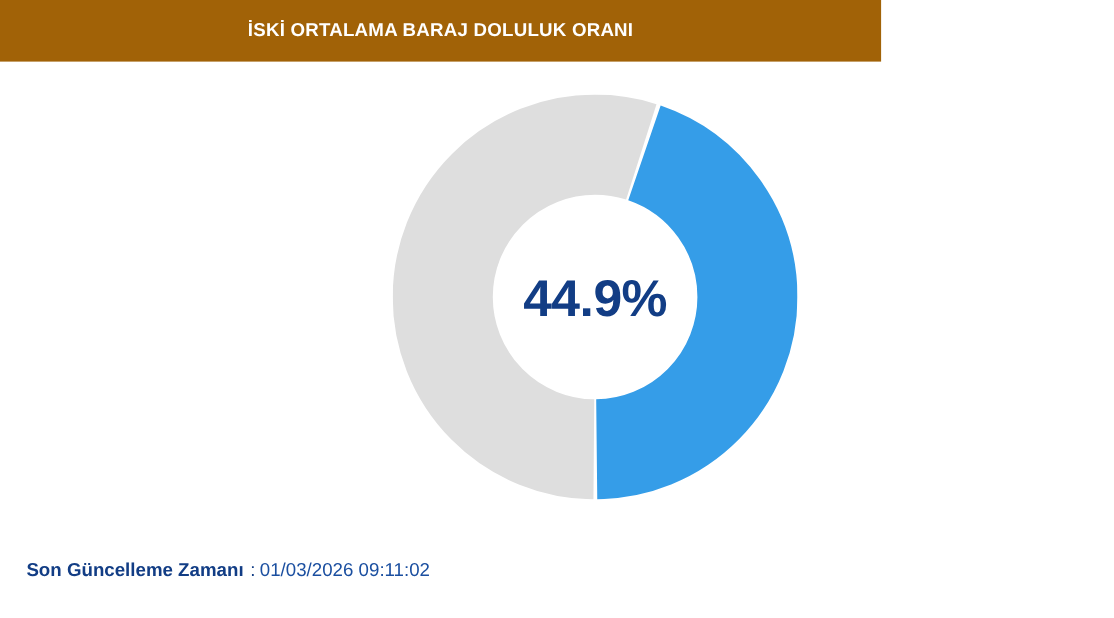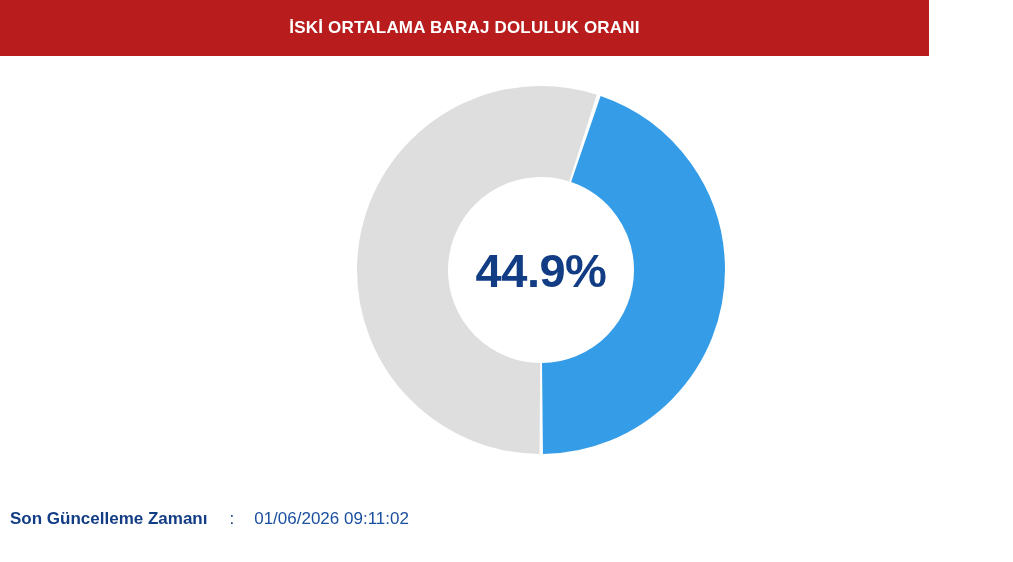--- a/index.html
+++ b/index.html
@@ -13,23 +13,23 @@
     font-family: "Liberation Sans", sans-serif;
     overflow: hidden;
     position: relative;
   }
 
   
   .header-bar {
     position: absolute;
     top: 0;
     left: 0;
-    width: 929px;
+    width: 801px;
     height: 56px;
-    background: #b91c1c;
+    background: #a16207;
     display: flex;
     align-items: center;
     justify-content: center;
     box-sizing: border-box;
   }
   .header-title {
     color: #ffffff;
     font-size: 17px;
     font-weight: bold;
     letter-spacing: 0.2px;
@@ -74,25 +74,25 @@
     font-weight: bold;
     letter-spacing: -0.5px;
     font-family: "Liberation Sans", sans-serif;
     line-height: 1;
     text-align: center;
   }
 
   
   .footer {
     position: absolute;
-    left: 10px;
+    left: 24px;
     top: 509px;
     display: flex;
     align-items: baseline;
-    gap: 16px;
+    gap: 0px;
     white-space: nowrap;
   }
   .footer-label {
     color: #123D85;
     font-size: 17px;
     font-weight: bold;
     font-family: "Liberation Sans", sans-serif;
   }
   .footer-sep {
     color: #123D85;
@@ -125,14 +125,14 @@
     </svg>
     <div class="donut-center-label">
       <span>44.9%</span>
     </div>
   </div>
 </div>
 
 <div class="footer">
   <span class="footer-label">Son Güncelleme Zamanı</span>
   <span class="footer-sep">:</span>
-  <span class="footer-value">01/06/2026 09:11:02</span>
+  <span class="footer-value">01/03/2026 09:11:02</span>
 </div>
 
 </body></html>

